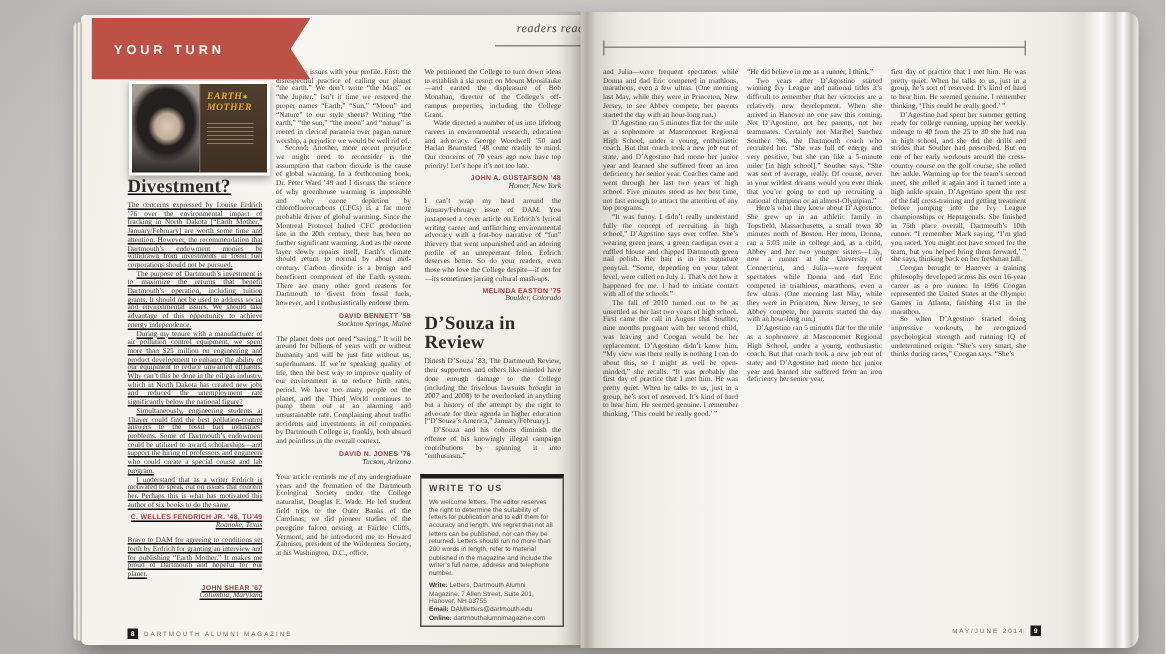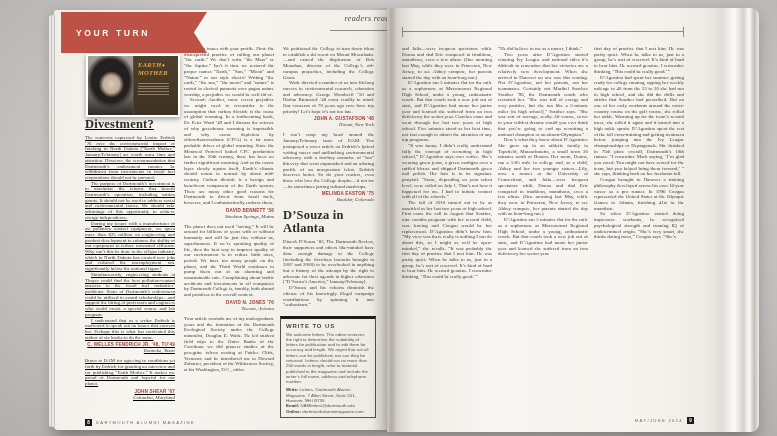--- a/index.html
+++ b/index.html
@@ -134,21 +134,21 @@
           <div class="blk p0">Your article reminds me of my undergraduate years and the formation of the Dartmouth Ecological Society under the College naturalist, Douglas E. Wade. He led student field trips to the Outer Banks of the Carolinas; we did pioneer studies of the peregrine falcon nesting at Fairlee Cliffs, Vermont; and he introduced me to Howard Zahniser, president of the Wilderness Society, at his Washington, D.C., office.</div>
         </div>
       <div class="col colL3">
           <div class="blk p0">We petitioned the College to turn down ideas to establish a ski resort on Mount Moosilauke—and earned the displeasure of Bob Monahan, director of the College’s off-campus properties, including the College Grant.</div>
           <div class="blk p">Wade directed a number of us into lifelong careers in environmental research, education and advocacy. George Woodwell ’50 and Harlan Brumsted ’48 come readily to mind. Our concerns of 70 years ago now have top priority! Let’s hope it’s not too late.</div>
           <div class="blk name">JOHN A. GUSTAFSON ’48</div>
           <div class="blk place">Homer, New York</div>
           <div class="blk p0">I can’t wrap my head around the January/February issue of DAM. You juxtaposed a cover article on Erdrich’s lyrical writing career and unflinching environmental advocacy with a frat-boy narrative of “fun” thievery that went unpunished and an adoring profile of an unrepentant felon. Erdrich deserves better. So do your readers, even those who love the College despite—if not for—its sometimes jarring cultural mash-ups.</div>
           <div class="blk name">MELINDA EASTON ’75</div>
           <div class="blk place">Boulder, Colorado</div>
-          <div class="blk h">D’Souza in Atlanta</div>
+          <div class="blk h">D’Souza in Review</div>
           <div class="blk p0">Dinesh D’Souza ’83, The Dartmouth Review, their supporters and others like-minded have done enough damage to the College (including the frivolous lawsuits brought in 2007 and 2008) to be overlooked in anything but a history of the attempt by the right to advocate for their agenda in higher education [“D’Souza’s America,” January/February].</div>
           <div class="blk p">D’Souza and his cohorts diminish the offense of his knowingly illegal campaign contributions by spinning it into “enthusiasm.”</div>
         </div>
 
       <div class="writebox">
         <div class="wb-title">WRITE TO US</div>
         <div class="wb-body">We welcome letters. The editor reserves the right to determine the suitability of letters for publication and to edit them for accuracy and length. We regret that not all letters can be published, nor can they be returned. Letters should run no more than 200 words in length, refer to material published in the magazine and include the writer’s full name, address and telephone number.</div>
         <div class="wb-line">
           <b>Write:</b>
           <span>Letters, Dartmouth Alumni Magazine, 7 Allen Street, Suite 201, Hanover, NH 03755</span>

